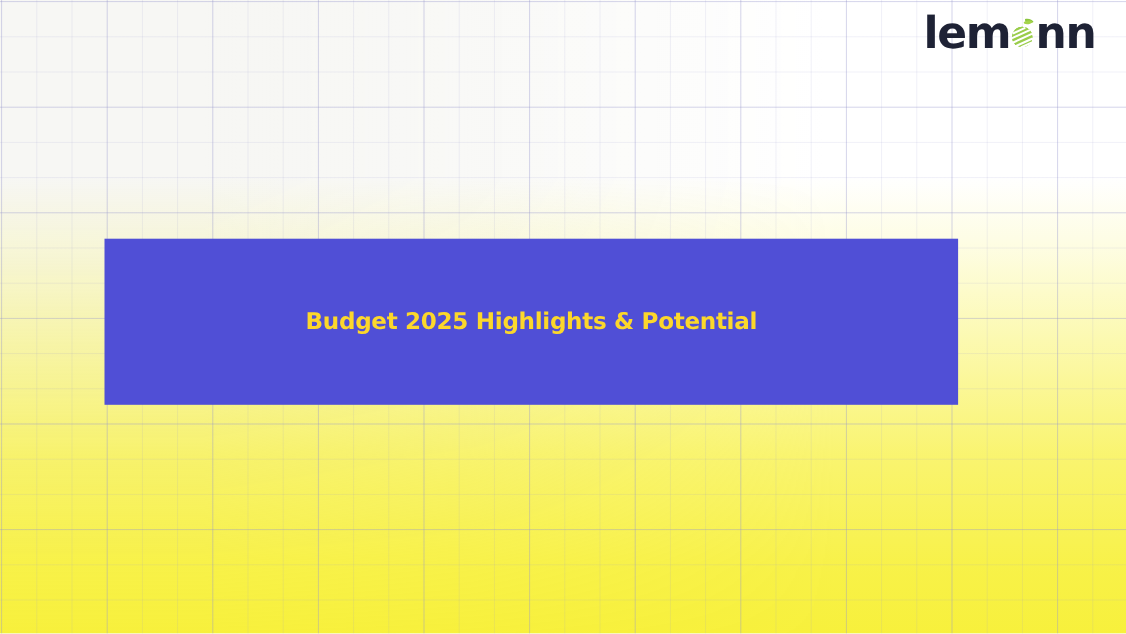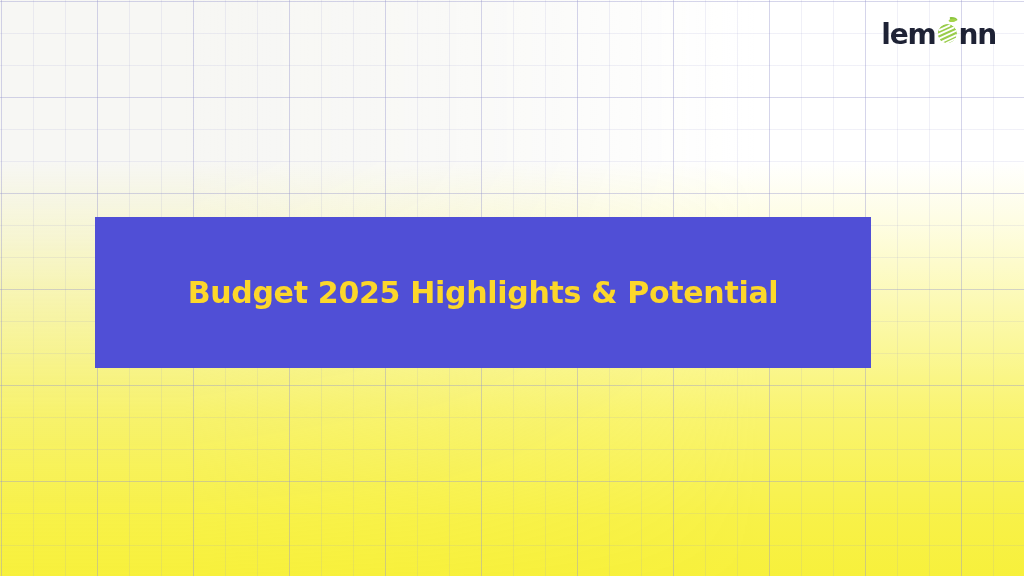--- a/index.html
+++ b/index.html
@@ -78,21 +78,21 @@
     height: 34px;
     display: flex;
     align-items: center;
   }
 
   .logo-wordmark {
     display: flex;
     align-items: baseline;
     font-family: "DejaVu Sans", sans-serif;
     font-weight: bold;
-    font-size: 28px;
+    font-size: 40px;
     letter-spacing: -1.2px;
     color: #1E2235;
     line-height: 1;
   }
 
   .logo-seg { display: inline-block; }
 
   .logo-mark {
     display: inline-block;
     width: 23px;
@@ -115,21 +115,21 @@
     justify-content: center;
     box-sizing: border-box;
     padding: 0 40px;
   }
 
   .banner-title {
     margin: 0;
     text-align: center;
     font-family: "DejaVu Sans", sans-serif;
     font-weight: bold;
-    font-size: 30px;
+    font-size: 21px;
     line-height: 1.30;
     letter-spacing: -0.3px;
     color: #FCD72B;
   }
 </style>
 </head>
 <body>
 
 <div class="slide">
 

